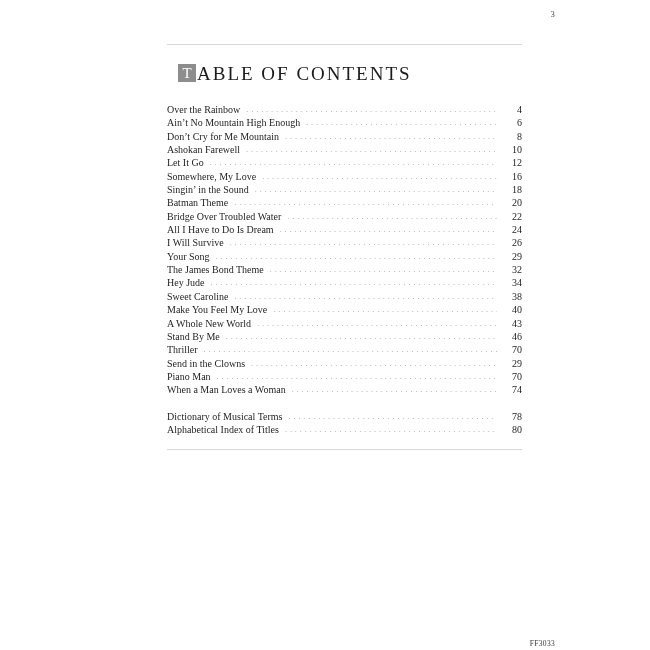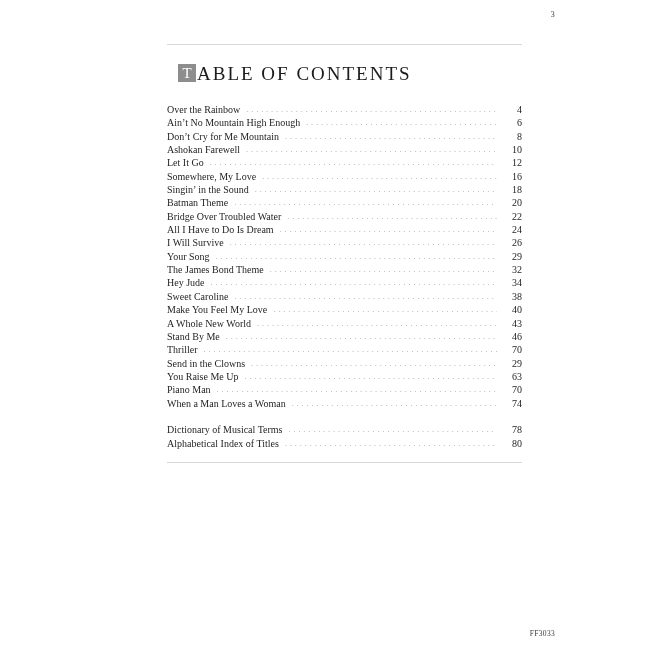--- a/index.html
+++ b/index.html
@@ -115,21 +115,21 @@
   }
 
   .toc-gap {
     height: 13.35px;
   }
 
   
   .footer-code {
     position: absolute;
     right: 95px;
-    bottom: 12px;
+    bottom: 2px;
     font-size: 7.5px;
     color: #3a3a3a;
     letter-spacing: 0.3px;
   }
 </style>
 </head>
 <body>
 
 <div class="folio">3</div>
 
@@ -237,25 +237,20 @@
         <span class="entry-title">Thriller</span>
         <span class="leader"></span>
         <span class="entry-page">70</span>
       </li>
       <li class="toc-entry">
         <span class="entry-title">Send in the Clowns</span>
         <span class="leader"></span>
         <span class="entry-page">29</span>
       </li>
       <li class="toc-entry">
-        <span class="entry-title">You Raise Me Up</span>
-        <span class="leader"></span>
-        <span class="entry-page">63</span>
-      </li>
-      <li class="toc-entry">
         <span class="entry-title">Piano Man</span>
         <span class="leader"></span>
         <span class="entry-page">70</span>
       </li>
       <li class="toc-entry">
         <span class="entry-title">When a Man Loves a Woman</span>
         <span class="leader"></span>
         <span class="entry-page">74</span>
       </li>
       <li class="toc-gap"></li>

